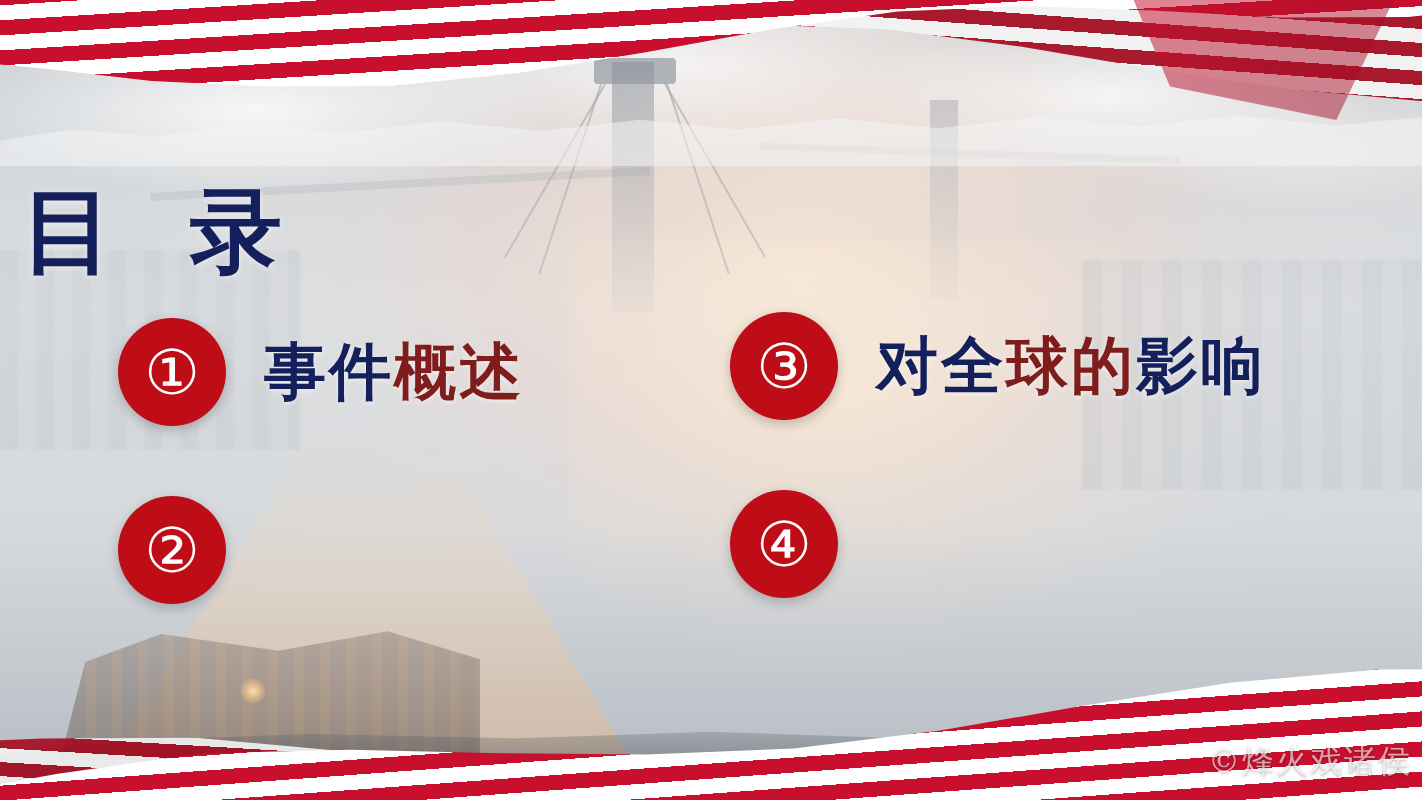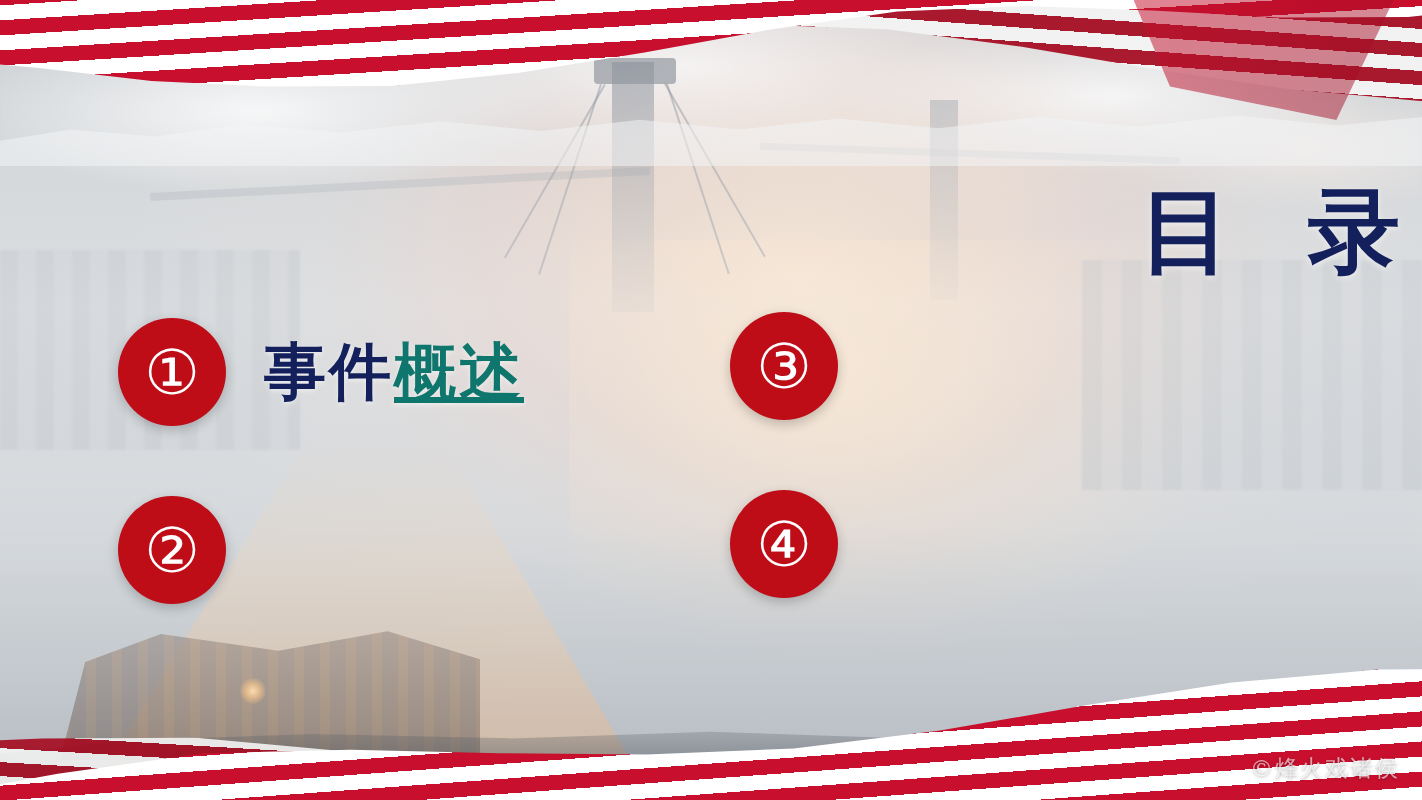--- a/index.html
+++ b/index.html
@@ -174,21 +174,21 @@
        #f4f4f4 0px, #f4f4f4 14px,
        #a5091f 14px, #a5091f 28px);
     transform:rotate(3.4deg);
     opacity:0.9;
     clip-path:polygon(0% 46%, 9% 40%, 18% 36%, 27% 38%, 36% 44%, 46% 49%, 56% 50%, 66% 46%, 76% 40%, 86% 36%, 94% 37%, 100% 42%, 100% 100%, 0% 100%);
   }
 
   
   .title {
     position:absolute; left:0; top:170px; width:100%;
-    text-align:right;
+    text-align:left;
     font-size:92px;
     font-weight:bold;
     color:#13205c;
     letter-spacing:22px;
     text-indent:22px;
     text-shadow:0 2px 6px rgba(255,255,255,0.55);
     font-family:"DejaVu Serif","Liberation Serif",serif;
   }
 
   .toc {
@@ -217,25 +217,25 @@
   }
   .item-label {
     font-size:62px;
     font-weight:bold;
     white-space:nowrap;
     letter-spacing:3px;
     font-family:"DejaVu Serif","Liberation Serif",serif;
     text-shadow:0 2px 5px rgba(255,255,255,0.5);
   }
   .item-label .c-blue { color:#13205c; }
-  .item-label .c-red  { color:#0f766e;text-decoration:underline; }
+  .item-label .c-red  { color:#7f1d1d; }
 
   .watermark {
-    position:absolute; right:22px; bottom:16px;
-    font-size:23px;
+    position:absolute; right:10px; bottom:16px;
+    font-size:32px;
     color:rgba(255,255,255,0.62);
     letter-spacing:2px;
     font-family:"DejaVu Serif","Liberation Serif",serif;
     text-shadow:0 1px 3px rgba(0,0,0,0.35);
     margin-top:44px;
   }
 </style>
 </head>
 <body>
 
@@ -279,20 +279,23 @@
         <span class="c-blue">事件</span><span class="c-red">概述</span>
       </div>
     </div>
 
     <div class="toc-item pos-2">
       <div class="num-circle">②</div>
     </div>
 
     <div class="toc-item pos-3">
       <div class="num-circle">③</div>
+      <div class="item-label">
+        <span class="c-blue">对全</span><span class="c-red">球的</span><span class="c-blue">影响</span>
+      </div>
     </div>
 
     <div class="toc-item pos-4">
       <div class="num-circle">④</div>
     </div>
 
   </div>
 
   <div class="ribbon-bottom">
     <div class="stripes2"></div>

